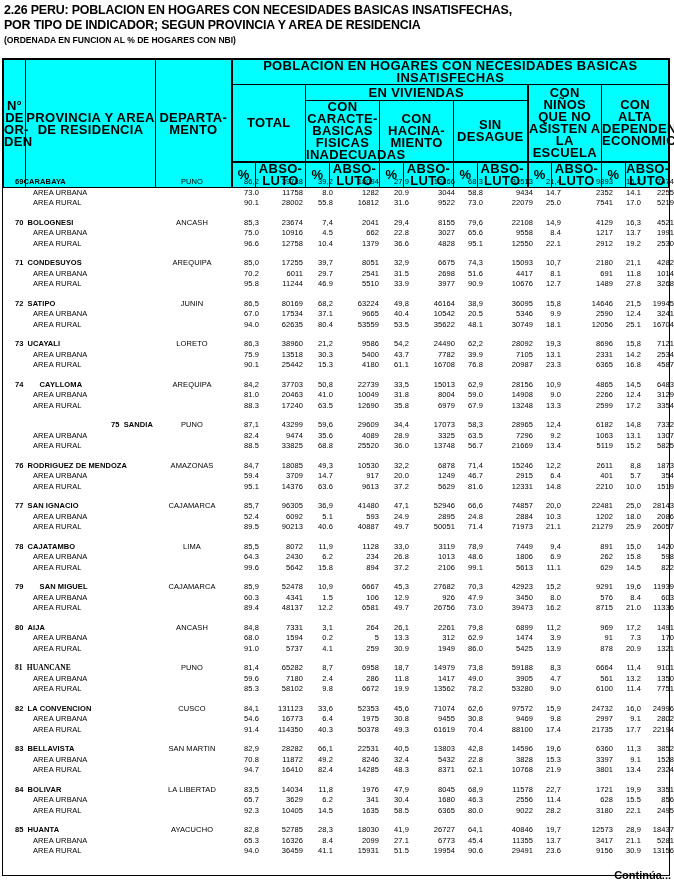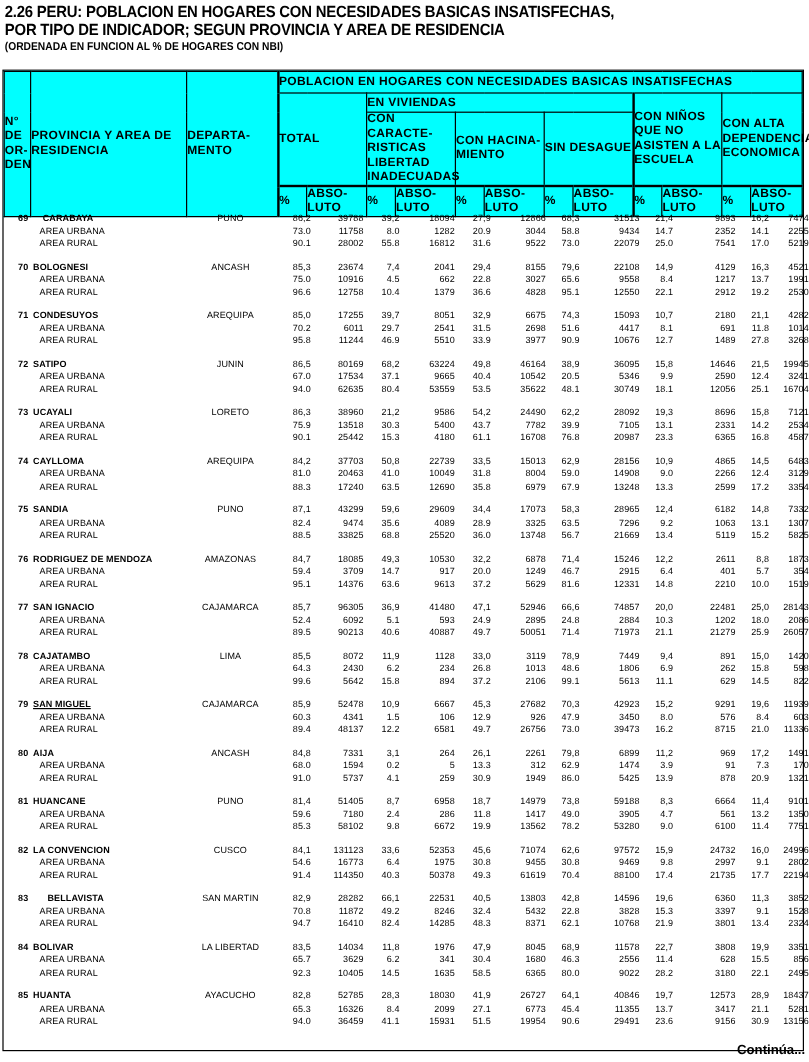--- a/index.html
+++ b/index.html
@@ -1,21 +1,21 @@
 <!DOCTYPE html>
 <html><head>
   <meta charset="utf-8">
   <style>
     html, body { margin: 0; padding: 0; background: #ffffff; }
     body { width: 674px; height: 885px; position: relative; overflow: hidden; font-family: "Liberation Sans", sans-serif; color: #000; }
     .title { position: absolute; left: 4px; top: 2px; font-family: "Liberation Sans", sans-serif; font-weight: bold; font-size: 13.5px; line-height: 15px; letter-spacing: -0.2px; transform: scaleX(0.92); transform-origin: left top; white-space: nowrap; }
     .subtitle { position: absolute; left: 4px; top: 34px; font-weight: bold; font-size: 9.5px; line-height: 11px; transform: scaleX(0.9); transform-origin: left top; white-space: nowrap; }
     .tablewrap { position: absolute; left: 2px; top: 58px; width: 668px; height: 818px; border: 1.5px solid #000; box-sizing: border-box; }
     table.hdr { position: absolute; left: 0; top: 0; width: 665px; border-collapse: collapse; table-layout: fixed; background: #00ffff; }
-    table.hdr td { border: 1px solid #000; font-size: 10px; font-weight: bold; text-align: left; vertical-align: middle; line-height: 12px; padding: 0; letter-spacing: 0.3px; }
+    table.hdr td { border: 1px solid #000; font-size: 13px; font-weight: bold; text-align: center; vertical-align: middle; line-height: 12px; padding: 0; letter-spacing: 0.3px; }
     table.hdr td.thick-l { border-left: 2px solid #000; }
     table.hdr tr.units td { border-top: 2px solid #000; height: 22px; }
     table.body { position: absolute; left: 0; top: 118px; width: 665px; border-collapse: collapse; table-layout: fixed; }
     table.body td { font-size: 7.5px; padding: 0; height: 10.5px; line-height: 10.5px; white-space: nowrap; letter-spacing: 0.1px; }
     table.body tr.prov td { font-weight: normal; }
     table.body tr.prov td.name { font-weight: bold; }
     table.body td.num { text-align: right; padding-right: 4px; }
     table.body td.dep { text-align: center; font-weight: bold; }
     table.body td.name { padding-left: 12px; }
     table.body td.area { padding-left: 30px; }
@@ -57,21 +57,21 @@
       <td rowspan="4">DEPARTA- MENTO</td>
       <td colspan="12" class="thick-l">POBLACION EN HOGARES CON NECESIDADES BASICAS INSATISFECHAS</td>
     </tr>
     <tr style="height:16px">
       <td rowspan="2" colspan="2" class="thick-l">TOTAL</td>
       <td colspan="6">EN VIVIENDAS</td>
       <td rowspan="2" colspan="2" class="thick-l">CON NIÑOS QUE NO ASISTEN A LA ESCUELA</td>
       <td rowspan="2" colspan="2">CON ALTA DEPENDENCIA ECONOMICA</td>
     </tr>
     <tr style="height:50px">
-      <td colspan="2">CON CARACTE- RISTICAS LIBERTAD INADECUADAS</td>
+      <td colspan="2">CON CARACTE- BASICAS FISICAS INADECUADAS</td>
       <td colspan="2">CON HACINA- MIENTO</td>
       <td colspan="2">SIN DESAGUE</td>
     </tr>
     <tr class="units">
       <td class="thick-l">%</td>
           <td>ABSO- LUTO</td>
       <td>%</td>
           <td>ABSO- LUTO</td>
       <td>%</td>
           <td>ABSO- LUTO</td>
@@ -97,21 +97,21 @@
         <col style="width:46px">
       <col style="width:28px">
         <col style="width:50px">
       <col style="width:28px">
         <col style="width:52px">
       <col style="width:28px">
         <col style="width:33px">
     </colgroup>
     <tbody id="rows">
         <tr class="prov">
-          <td class="name" style="padding-left: 12px;"><span>69</span><span style="margin-left: 12px;">CARABAYA</span></td>
+          <td class="name" style="padding-left: 12px;"><span>69</span><span style="margin-left: 0;">CARABAYA</span></td>
           <td class="dep">PUNO</td>
           <td class="num">86,2</td>
           <td class="num">39788</td>
           <td class="num">39,2</td>
           <td class="num">18094</td>
           <td class="num">27,9</td>
           <td class="num">12866</td>
           <td class="num">68,3</td>
           <td class="num">31513</td>
           <td class="num">21,4</td>
@@ -352,21 +352,21 @@
           <td class="num">20987</td>
           <td class="num">23.3</td>
           <td class="num">6365</td>
           <td class="num">16.8</td>
           <td class="num">4587</td>
         </tr>
         <tr class="gap">
           <td colspan="14"></td>
         </tr>
         <tr class="prov">
-          <td class="name" style="padding-left: 12px;"><span>74</span><span style="margin-left: 4px;">CAYLLOMA</span></td>
+          <td class="name" style="padding-left: 12px;"><span>74</span><span style="margin-left: 16px;">CAYLLOMA</span></td>
           <td class="dep">AREQUIPA</td>
           <td class="num">84,2</td>
           <td class="num">37703</td>
           <td class="num">50,8</td>
           <td class="num">22739</td>
           <td class="num">33,5</td>
           <td class="num">15013</td>
           <td class="num">62,9</td>
           <td class="num">28156</td>
           <td class="num">10,9</td>
@@ -403,21 +403,21 @@
           <td class="num">13248</td>
           <td class="num">13.3</td>
           <td class="num">2599</td>
           <td class="num">17.2</td>
           <td class="num">3354</td>
         </tr>
         <tr class="gap">
           <td colspan="14"></td>
         </tr>
         <tr class="prov">
-          <td class="name" style="padding-left: 12px;"><span>75</span><span style="margin-left: 4px;">SANDIA</span></td>
+          <td class="name" style="padding-left: 12px; text-align: right;"><span>75</span><span style="margin-left: 4px;">SANDIA</span></td>
           <td class="dep">PUNO</td>
           <td class="num">87,1</td>
           <td class="num">43299</td>
           <td class="num">59,6</td>
           <td class="num">29609</td>
           <td class="num">34,4</td>
           <td class="num">17073</td>
           <td class="num">58,3</td>
           <td class="num">28965</td>
           <td class="num">12,4</td>
@@ -607,21 +607,21 @@
           <td class="num">5613</td>
           <td class="num">11.1</td>
           <td class="num">629</td>
           <td class="num">14.5</td>
           <td class="num">822</td>
         </tr>
         <tr class="gap">
           <td colspan="14"></td>
         </tr>
         <tr class="prov">
-          <td class="name" style="padding-left: 12px;"><span>79</span><span style="margin-left: 4px; text-decoration: underline;">SAN MIGUEL</span></td>
+          <td class="name" style="padding-left: 12px;"><span>79</span><span style="margin-left: 16px;">SAN MIGUEL</span></td>
           <td class="dep">CAJAMARCA</td>
           <td class="num">85,9</td>
           <td class="num">52478</td>
           <td class="num">10,9</td>
           <td class="num">6667</td>
           <td class="num">45,3</td>
           <td class="num">27682</td>
           <td class="num">70,3</td>
           <td class="num">42923</td>
           <td class="num">15,2</td>
@@ -709,24 +709,24 @@
           <td class="num">5425</td>
           <td class="num">13.9</td>
           <td class="num">878</td>
           <td class="num">20.9</td>
           <td class="num">1321</td>
         </tr>
         <tr class="gap">
           <td colspan="14"></td>
         </tr>
         <tr class="prov">
-          <td class="name" style="padding-left: 12px;"><span>81</span><span style="margin-left: 4px;">HUANCANE</span></td>
+          <td class="name" style="padding-left: 12px; font-family: Liberation Serif, serif;"><span>81</span><span style="margin-left: 4px;">HUANCANE</span></td>
           <td class="dep">PUNO</td>
           <td class="num">81,4</td>
-          <td class="num">51405</td>
+          <td class="num">65282</td>
           <td class="num">8,7</td>
           <td class="num">6958</td>
           <td class="num">18,7</td>
           <td class="num">14979</td>
           <td class="num">73,8</td>
           <td class="num">59188</td>
           <td class="num">8,3</td>
           <td class="num">6664</td>
           <td class="num">11,4</td>
           <td class="num">9101</td>
@@ -811,21 +811,21 @@
           <td class="num">88100</td>
           <td class="num">17.4</td>
           <td class="num">21735</td>
           <td class="num">17.7</td>
           <td class="num">22194</td>
         </tr>
         <tr class="gap">
           <td colspan="14"></td>
         </tr>
         <tr class="prov">
-          <td class="name" style="padding-left: 12px;"><span>83</span><span style="margin-left: 16px;">BELLAVISTA</span></td>
+          <td class="name" style="padding-left: 12px;"><span>83</span><span style="margin-left: 4px;">BELLAVISTA</span></td>
           <td class="dep">SAN MARTIN</td>
           <td class="num">82,9</td>
           <td class="num">28282</td>
           <td class="num">66,1</td>
           <td class="num">22531</td>
           <td class="num">40,5</td>
           <td class="num">13803</td>
           <td class="num">42,8</td>
           <td class="num">14596</td>
           <td class="num">19,6</td>
@@ -873,21 +873,21 @@
           <td class="dep">LA LIBERTAD</td>
           <td class="num">83,5</td>
           <td class="num">14034</td>
           <td class="num">11,8</td>
           <td class="num">1976</td>
           <td class="num">47,9</td>
           <td class="num">8045</td>
           <td class="num">68,9</td>
           <td class="num">11578</td>
           <td class="num">22,7</td>
-          <td class="num">3808</td>
+          <td class="num">1721</td>
           <td class="num">19,9</td>
           <td class="num">3351</td>
         </tr>
         <tr>
           <td class="area">AREA URBANA</td>
           <td></td>
           <td class="num">65.7</td>
           <td class="num">3629</td>
           <td class="num">6.2</td>
           <td class="num">341</td>

